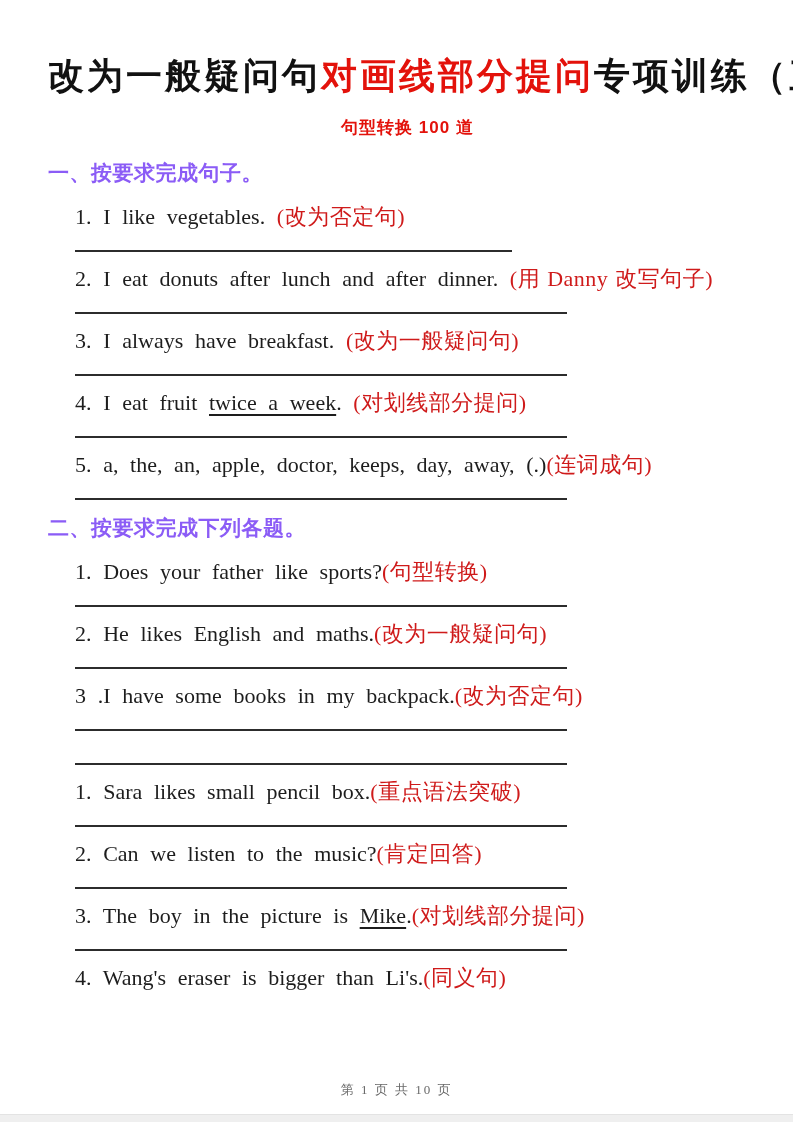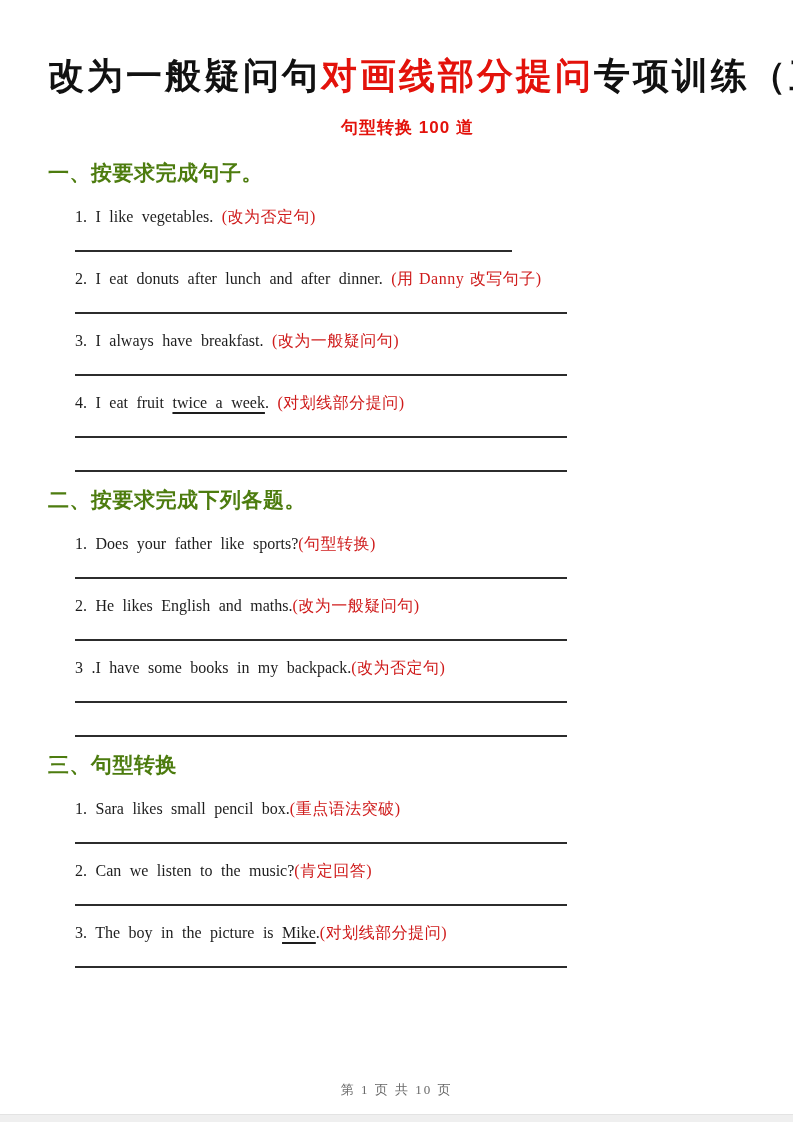--- a/index.html
+++ b/index.html
@@ -49,25 +49,25 @@
   .sections {
     margin-top: 18px;
   }
   .sec-heading {
     margin: 0 0 19px 0;
     font-family: "Liberation Sans", sans-serif;
     font-weight: 700;
     font-size: 21px;
     line-height: 26px;
     letter-spacing: 0.5px;
-    color: #4d7c0f;
+    color: #8b5cf6;
   }
   .item {
     margin: 0 0 0 27px;
-    font-size: 16px;
+    font-size: 22px;
     line-height: 24px;
     word-spacing: 0.28em;
     white-space: pre;
   }
   .seg-normal {
     color: var(--body-text, #1d1d1d);
   }
   .seg-underline {
     color: var(--body-text, #1d1d1d);
     text-decoration: underline;
@@ -125,40 +125,41 @@
       <section>
         <h2 class="sec-heading">一、按要求完成句子。</h2>
         <p class="item"><span class="seg-normal">1. I like vegetables. </span><span class="seg-annotation">(改为否定句)</span></p>
         <div class="blank"></div>
         <p class="item"><span class="seg-normal">2. I eat donuts after lunch and after dinner. </span><span class="seg-annotation">(用 Danny 改写句子)</span></p>
         <div class="blank"></div>
         <p class="item"><span class="seg-normal">3. I always have breakfast. </span><span class="seg-annotation">(改为一般疑问句)</span></p>
         <div class="blank"></div>
         <p class="item"><span class="seg-normal">4. I eat fruit </span><span class="seg-underline">twice a week</span><span class="seg-normal">. </span><span class="seg-annotation">(对划线部分提问)</span></p>
         <div class="blank"></div>
+        <p class="item"><span class="seg-normal">5. a, the, an, apple, doctor, keeps, day, away, (.)</span><span class="seg-annotation">(连词成句)</span></p>
         <div class="blank"></div>
       </section>
       <section>
         <h2 class="sec-heading">二、按要求完成下列各题。</h2>
         <p class="item"><span class="seg-normal">1. Does your father like sports?</span><span class="seg-annotation">(句型转换)</span></p>
         <div class="blank"></div>
         <p class="item"><span class="seg-normal">2. He likes English and maths.</span><span class="seg-annotation">(改为一般疑问句)</span></p>
         <div class="blank"></div>
         <p class="item"><span class="seg-normal">3 .I have some books in my backpack.</span><span class="seg-annotation">(改为否定句)</span></p>
         <div class="blank"></div>
         <div class="blank"></div>
       </section>
       <section>
-        <h2 class="sec-heading">三、句型转换</h2>
         <p class="item"><span class="seg-normal">1. Sara likes small pencil box.</span><span class="seg-annotation">(重点语法突破)</span></p>
         <div class="blank"></div>
         <p class="item"><span class="seg-normal">2. Can we listen to the music?</span><span class="seg-annotation">(肯定回答)</span></p>
         <div class="blank"></div>
         <p class="item"><span class="seg-normal">3. The boy in the picture is </span><span class="seg-underline">Mike</span><span class="seg-normal">.</span><span class="seg-annotation">(对划线部分提问)</span></p>
         <div class="blank"></div>
+        <p class="item"><span class="seg-normal">4. Wang's eraser is bigger than Li's.</span><span class="seg-annotation">(同义句)</span></p>
       </section>
     </div>
 
   <div class="footer">第 1 页 共 10 页</div>
 
   <div class="bottom-strip"></div>
 
 </div>
 
 </body></html>

